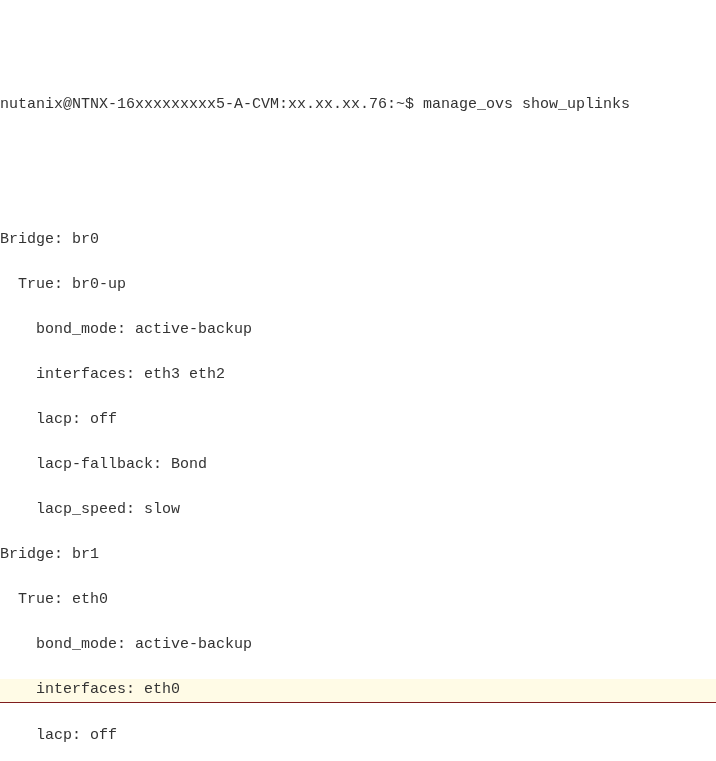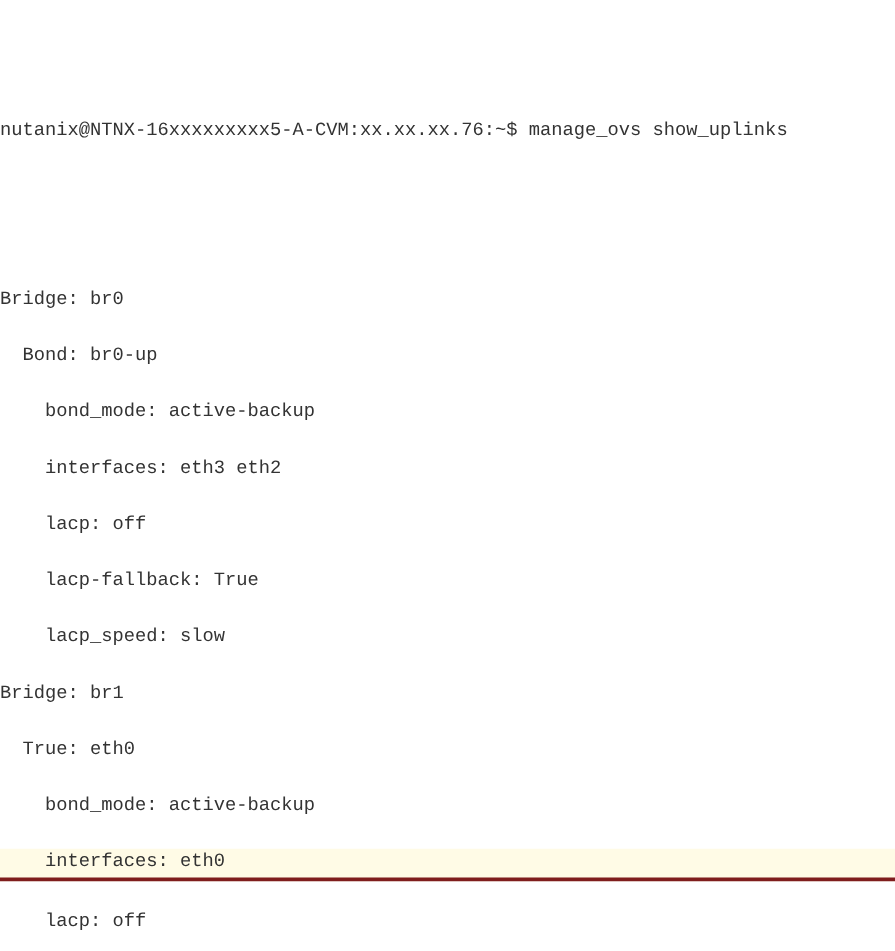--- a/index.html
+++ b/index.html
@@ -11,41 +11,41 @@
       margin: 0;
       padding: 4px 0;
       white-space: pre;
     }
     .line {
       padding: 0;
       margin: 0;
     }
     .highlight {
       background: #fffbe6;
-      border-bottom: 3px solid #7f1d1d;
+      border-bottom: 1px solid #7f1d1d;
       display: block;
     }
     .blank {
       height: 22.5px;
     }
   </style>
 </head>
 <body>
 
 
 
 <div class="line">nutanix@NTNX-16xxxxxxxxx5-A-CVM:xx.xx.xx.76:~$ manage_ovs show_uplinks</div>
 <div class="blank"></div>
 <div class="blank"></div>
 <div class="line">Bridge: br0</div>
-<div class="line">  Bond: br0-up</div>
+<div class="line">  True: br0-up</div>
 <div class="line">    bond_mode: active-backup</div>
 <div class="line">    interfaces: eth3 eth2</div>
 <div class="line">    lacp: off</div>
-<div class="line">    lacp-fallback: True</div>
+<div class="line">    lacp-fallback: Bond</div>
 <div class="line">    lacp_speed: slow</div>
 <div class="line">Bridge: br1</div>
 <div class="line">  True: eth0</div>
 <div class="line">    bond_mode: active-backup</div>
 <div class="line highlight">    interfaces: eth0</div>
 <div class="line">    lacp: off</div>
 
 
 
 

